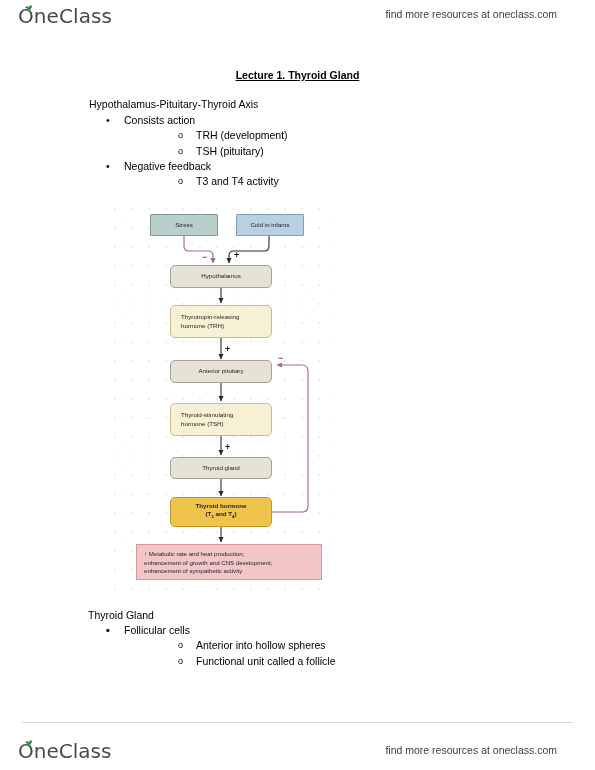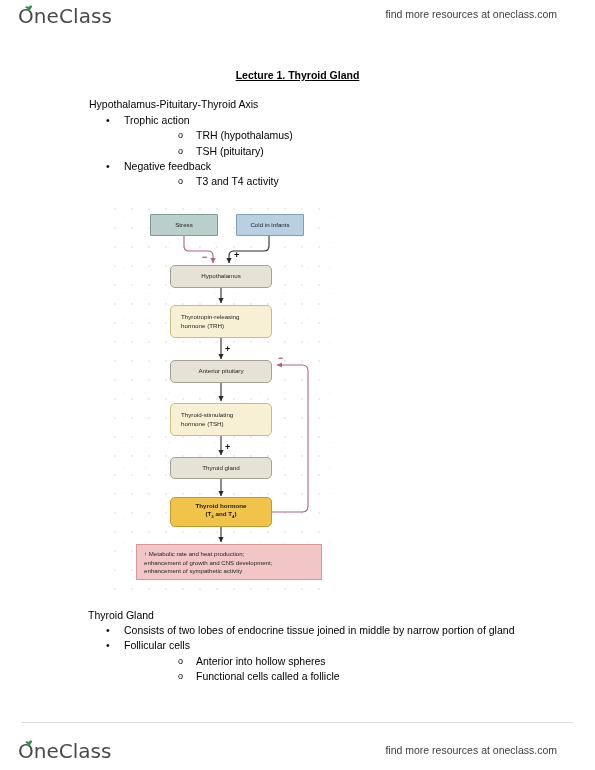--- a/index.html
+++ b/index.html
@@ -205,25 +205,25 @@
   <div class="header-tagline">find more resources at oneclass.com</div>
 </div>
 
 <div class="doc-title">Lecture 1. Thyroid Gland</div>
 
 <div class="notes">
   <div class="lvl0">Hypothalamus-Pituitary-Thyroid Axis</div>
   <ul class="bullets">
     <li>
       <span class="mark">•</span>
-      <span>Trophic action</span>
+      <span>Consists action</span>
       <ul class="sub-bullets">
         <li>
           <span class="mark">o</span>
-          <span>TRH (hypothalamus)</span>
+          <span>TRH (development)</span>
         </li>
         <li>
           <span class="mark">o</span>
           <span>TSH (pituitary)</span>
         </li>
       </ul>
     </li>
     <li>
       <span class="mark">•</span>
       <span>Negative feedback</span>
@@ -317,33 +317,32 @@
     <div>enhancement of sympathetic activity</div>
   </div>
 
 </div>
 
 <div class="notes-lower">
   <div class="lvl0">Thyroid Gland</div>
   <ul class="bullets">
     <li>
       <span class="mark">•</span>
-      <span>Consists of two lobes of endocrine tissue joined in middle by narrow portion of gland</span>
     </li>
     <li>
       <span class="mark">•</span>
       <span>Follicular cells</span>
       <ul class="sub-bullets">
         <li>
           <span class="mark">o</span>
           <span>Anterior into hollow spheres</span>
         </li>
         <li>
           <span class="mark">o</span>
-          <span>Functional cells called a follicle</span>
+          <span>Functional unit called a follicle</span>
         </li>
       </ul>
     </li>
   </ul>
 </div>
 
 <div class="page-footer">
   <div class="footer-rule"></div>
   <div class="footer-logo">
     <svg class="sprout" viewBox="0 0 10 7">

